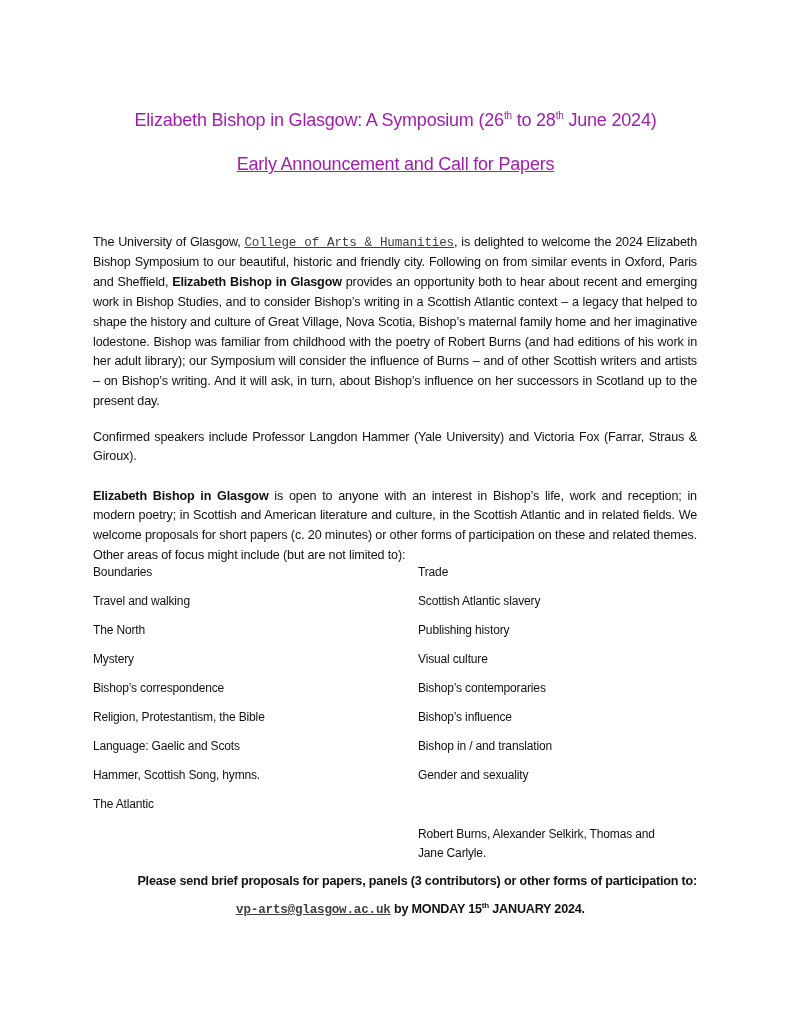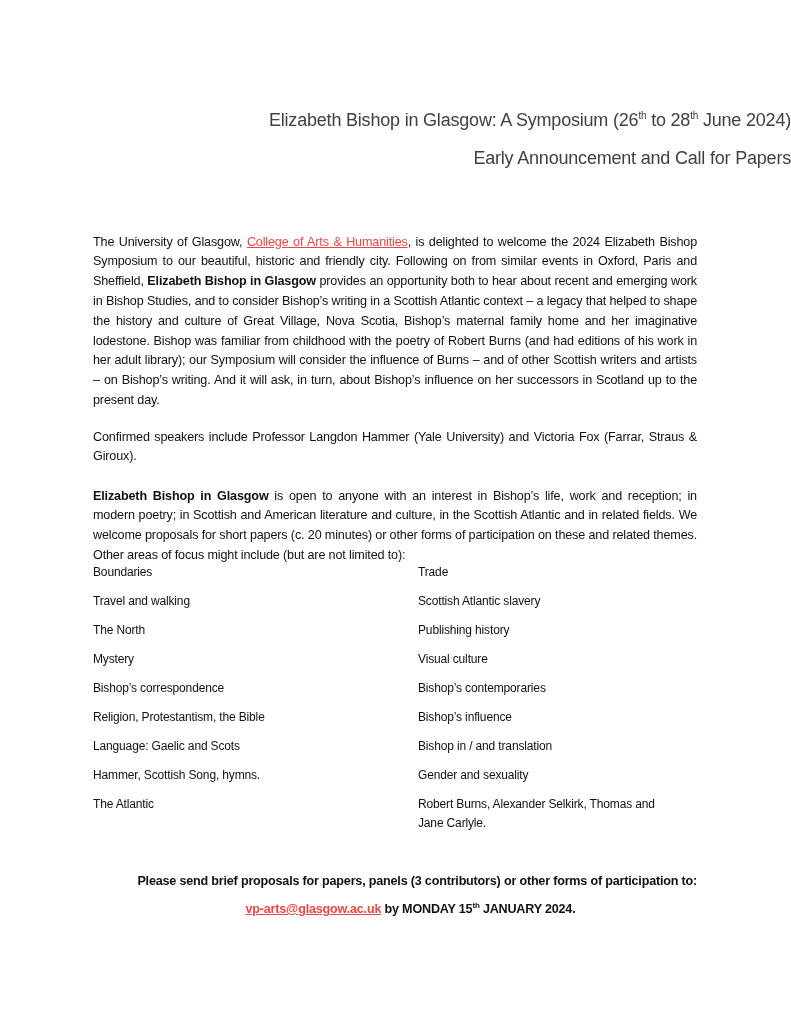--- a/index.html
+++ b/index.html
@@ -1,35 +1,35 @@
 <!DOCTYPE html>
 <html><head>
 <meta charset="utf-8">
 <style>
   html, body { margin: 0; padding: 0; background: #ffffff; }
   body { width: 791px; height: 1024px; position: relative; overflow: hidden;
          font-family: "Liberation Sans", sans-serif; color: #111; }
   .page { position: absolute; left: 0; top: 0; width: 791px; height: 1024px; }
-  .title { position: absolute; left: 0; width: 791px; text-align: right;
-           color: #404040; font-size: 18px; letter-spacing: -0.2px; }
+  .title { position: absolute; left: 0; width: 791px; text-align: center;
+           color: #a21caf; font-size: 18px; letter-spacing: -0.2px; }
   .title sup { font-size: 10px; vertical-align: 7px; line-height: 0; }
   #t1 { top: 110px; }
-  #t2 { top: 148px; }
+  #t2 { top: 154px; text-decoration: underline; }
   .para { position: absolute; left: 93px; width: 604px; font-size: 12.6px;
           line-height: 19.8px; text-align: justify; letter-spacing: -0.15px; }
   #p1 { top: 220px; }
   #p2 { top: 415px; }
   #p3 { top: 474px; }
-  a.link { color: #ef4444; text-decoration: underline; }
+  a.link { color: #404040; text-decoration: underline; font-family: Liberation Mono, monospace; }
   b { font-weight: bold; }
   .topics { position: absolute; top: 563px; font-size: 12px; letter-spacing: -0.15px; }
   #col-left { left: 93px; width: 290px; }
   #col-right { left: 418px; width: 290px; }
   .topic { height: 29px; line-height: 19px; margin: 0; }
-  .topic.wrap { height: auto; line-height: 19px; }
+  .topic.wrap { height: auto; line-height: 19px; margin-top: 30px; }
   .cta { position: absolute; left: 93px; width: 604px; font-size: 12.6px;
          font-weight: bold; letter-spacing: -0.2px; text-align: right; }
   #cta1 { top: 874px; }
   #cta2 { top: 902px; text-align: center; left: 0; width: 791px; margin-left: 15px; }
   #cta2 sup { font-size: 8px; vertical-align: 5px; line-height: 0; }
 </style>
 </head>
 <body>
 
 <div class="page">

